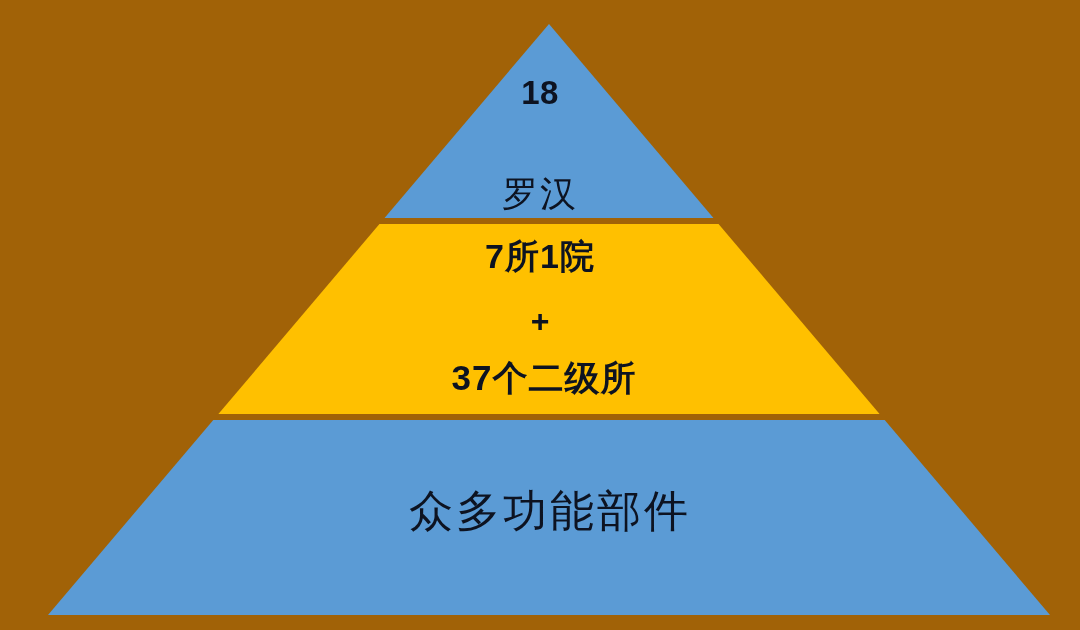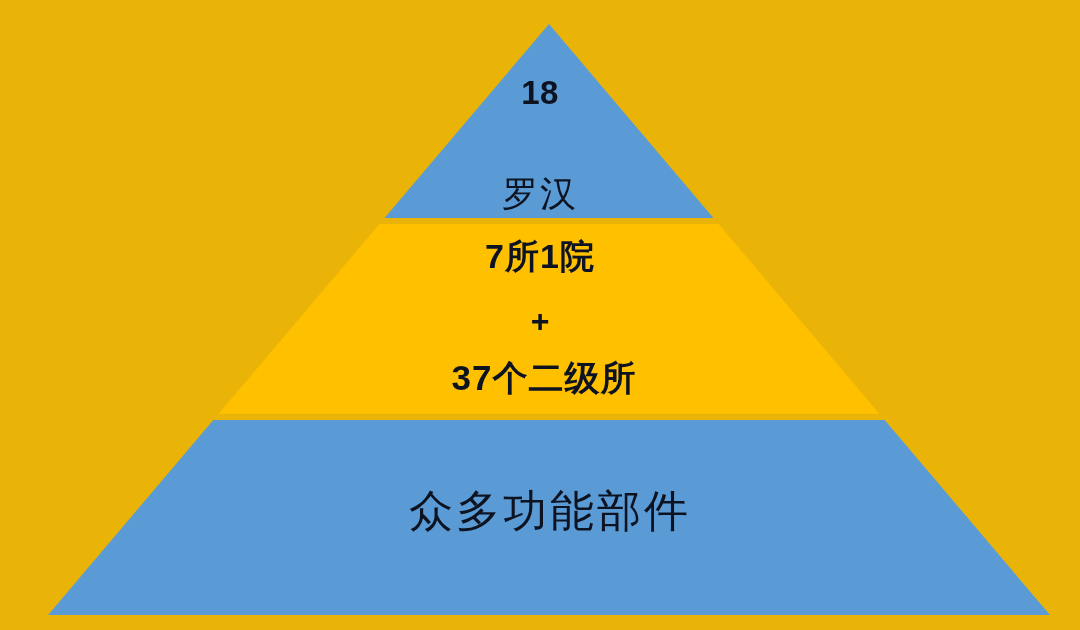--- a/index.html
+++ b/index.html
@@ -75,21 +75,21 @@
     left: 10px;
     font-size: 44px;
     font-weight: normal;
     font-family: "Liberation Serif", "DejaVu Serif", serif;
     letter-spacing: 3px;
   }
 </style>
 </head>
 <body>
 
-<div id="canvas" style="background: #eab308;">
+<div id="canvas" style="background: #a16207;">
 
   <svg id="pyramid-svg" viewBox="0 0 1080 630">
 
     <polygon points="549,24 713.4568527918782,218 384.5431472081218,218" fill="#5B9BD5"></polygon>
 
     <polygon points="379.4568527918782,224 718.5431472081218,224 879.6091370558376,414 218.39086294416245,414" fill="#FFC000"></polygon>
 
     <polygon points="213.30456852791878,420 884.6954314720813,420 1050,615 48,615" fill="#5B9BD5"></polygon>
   </svg>
 

